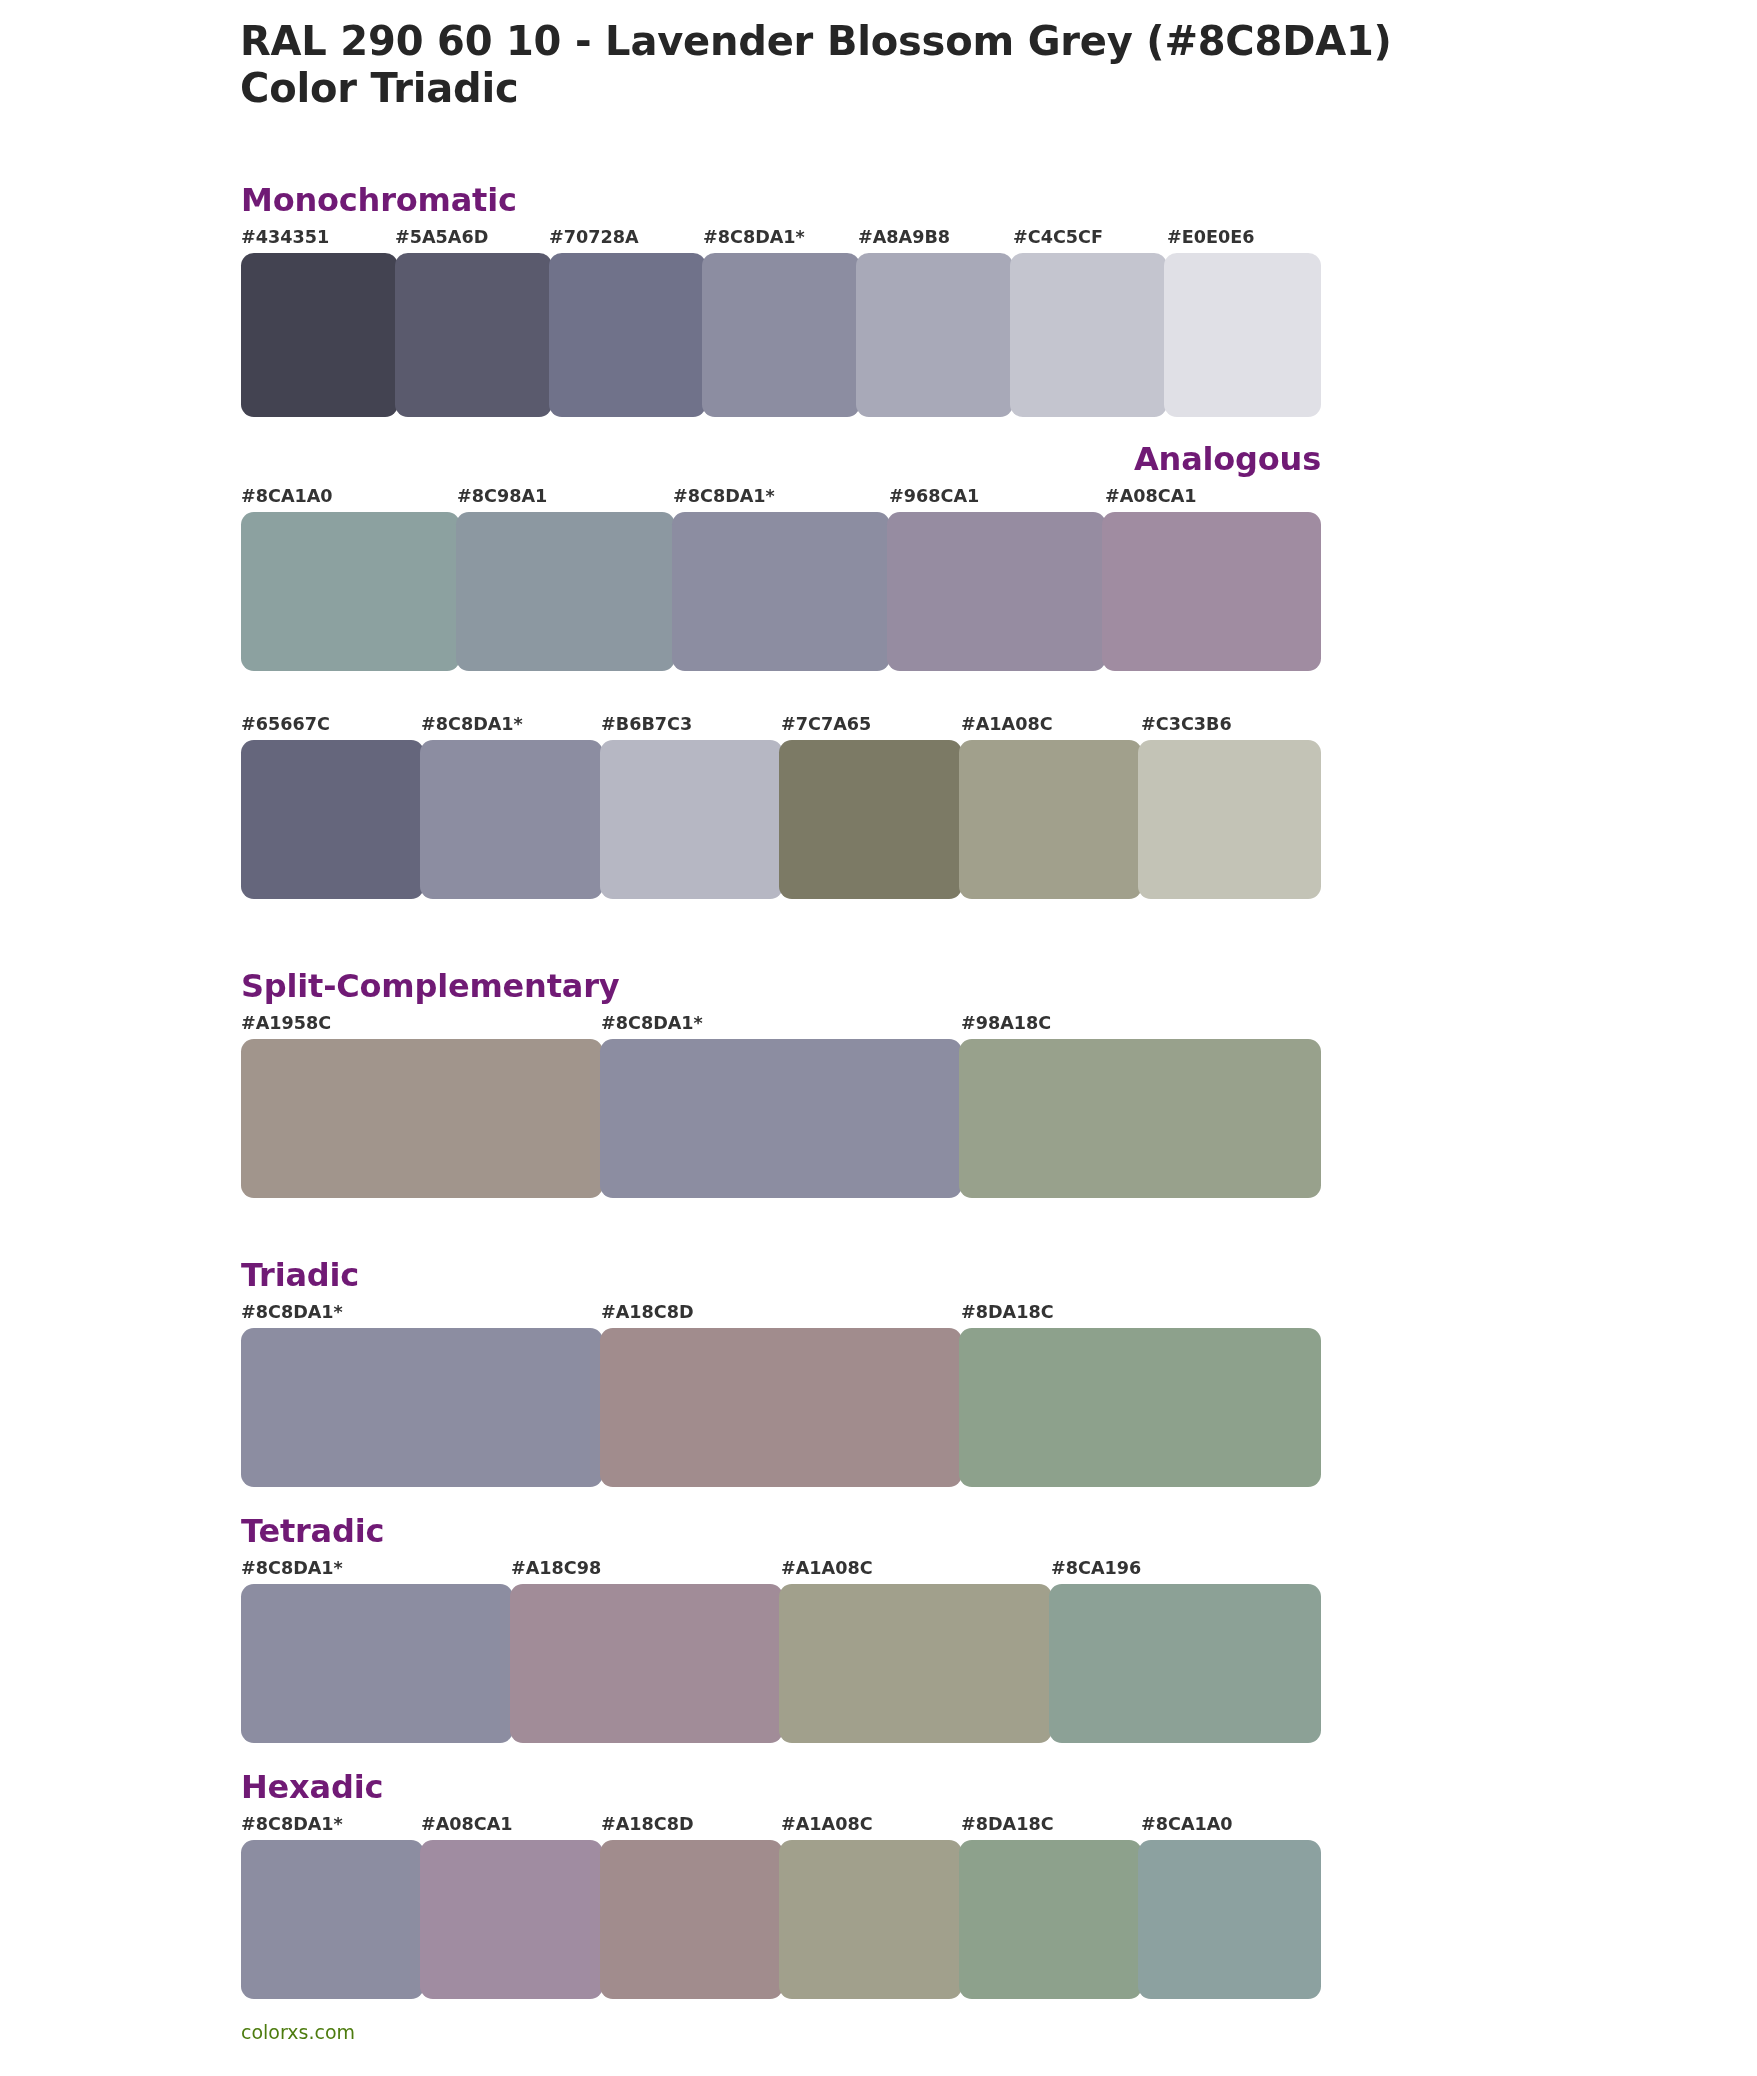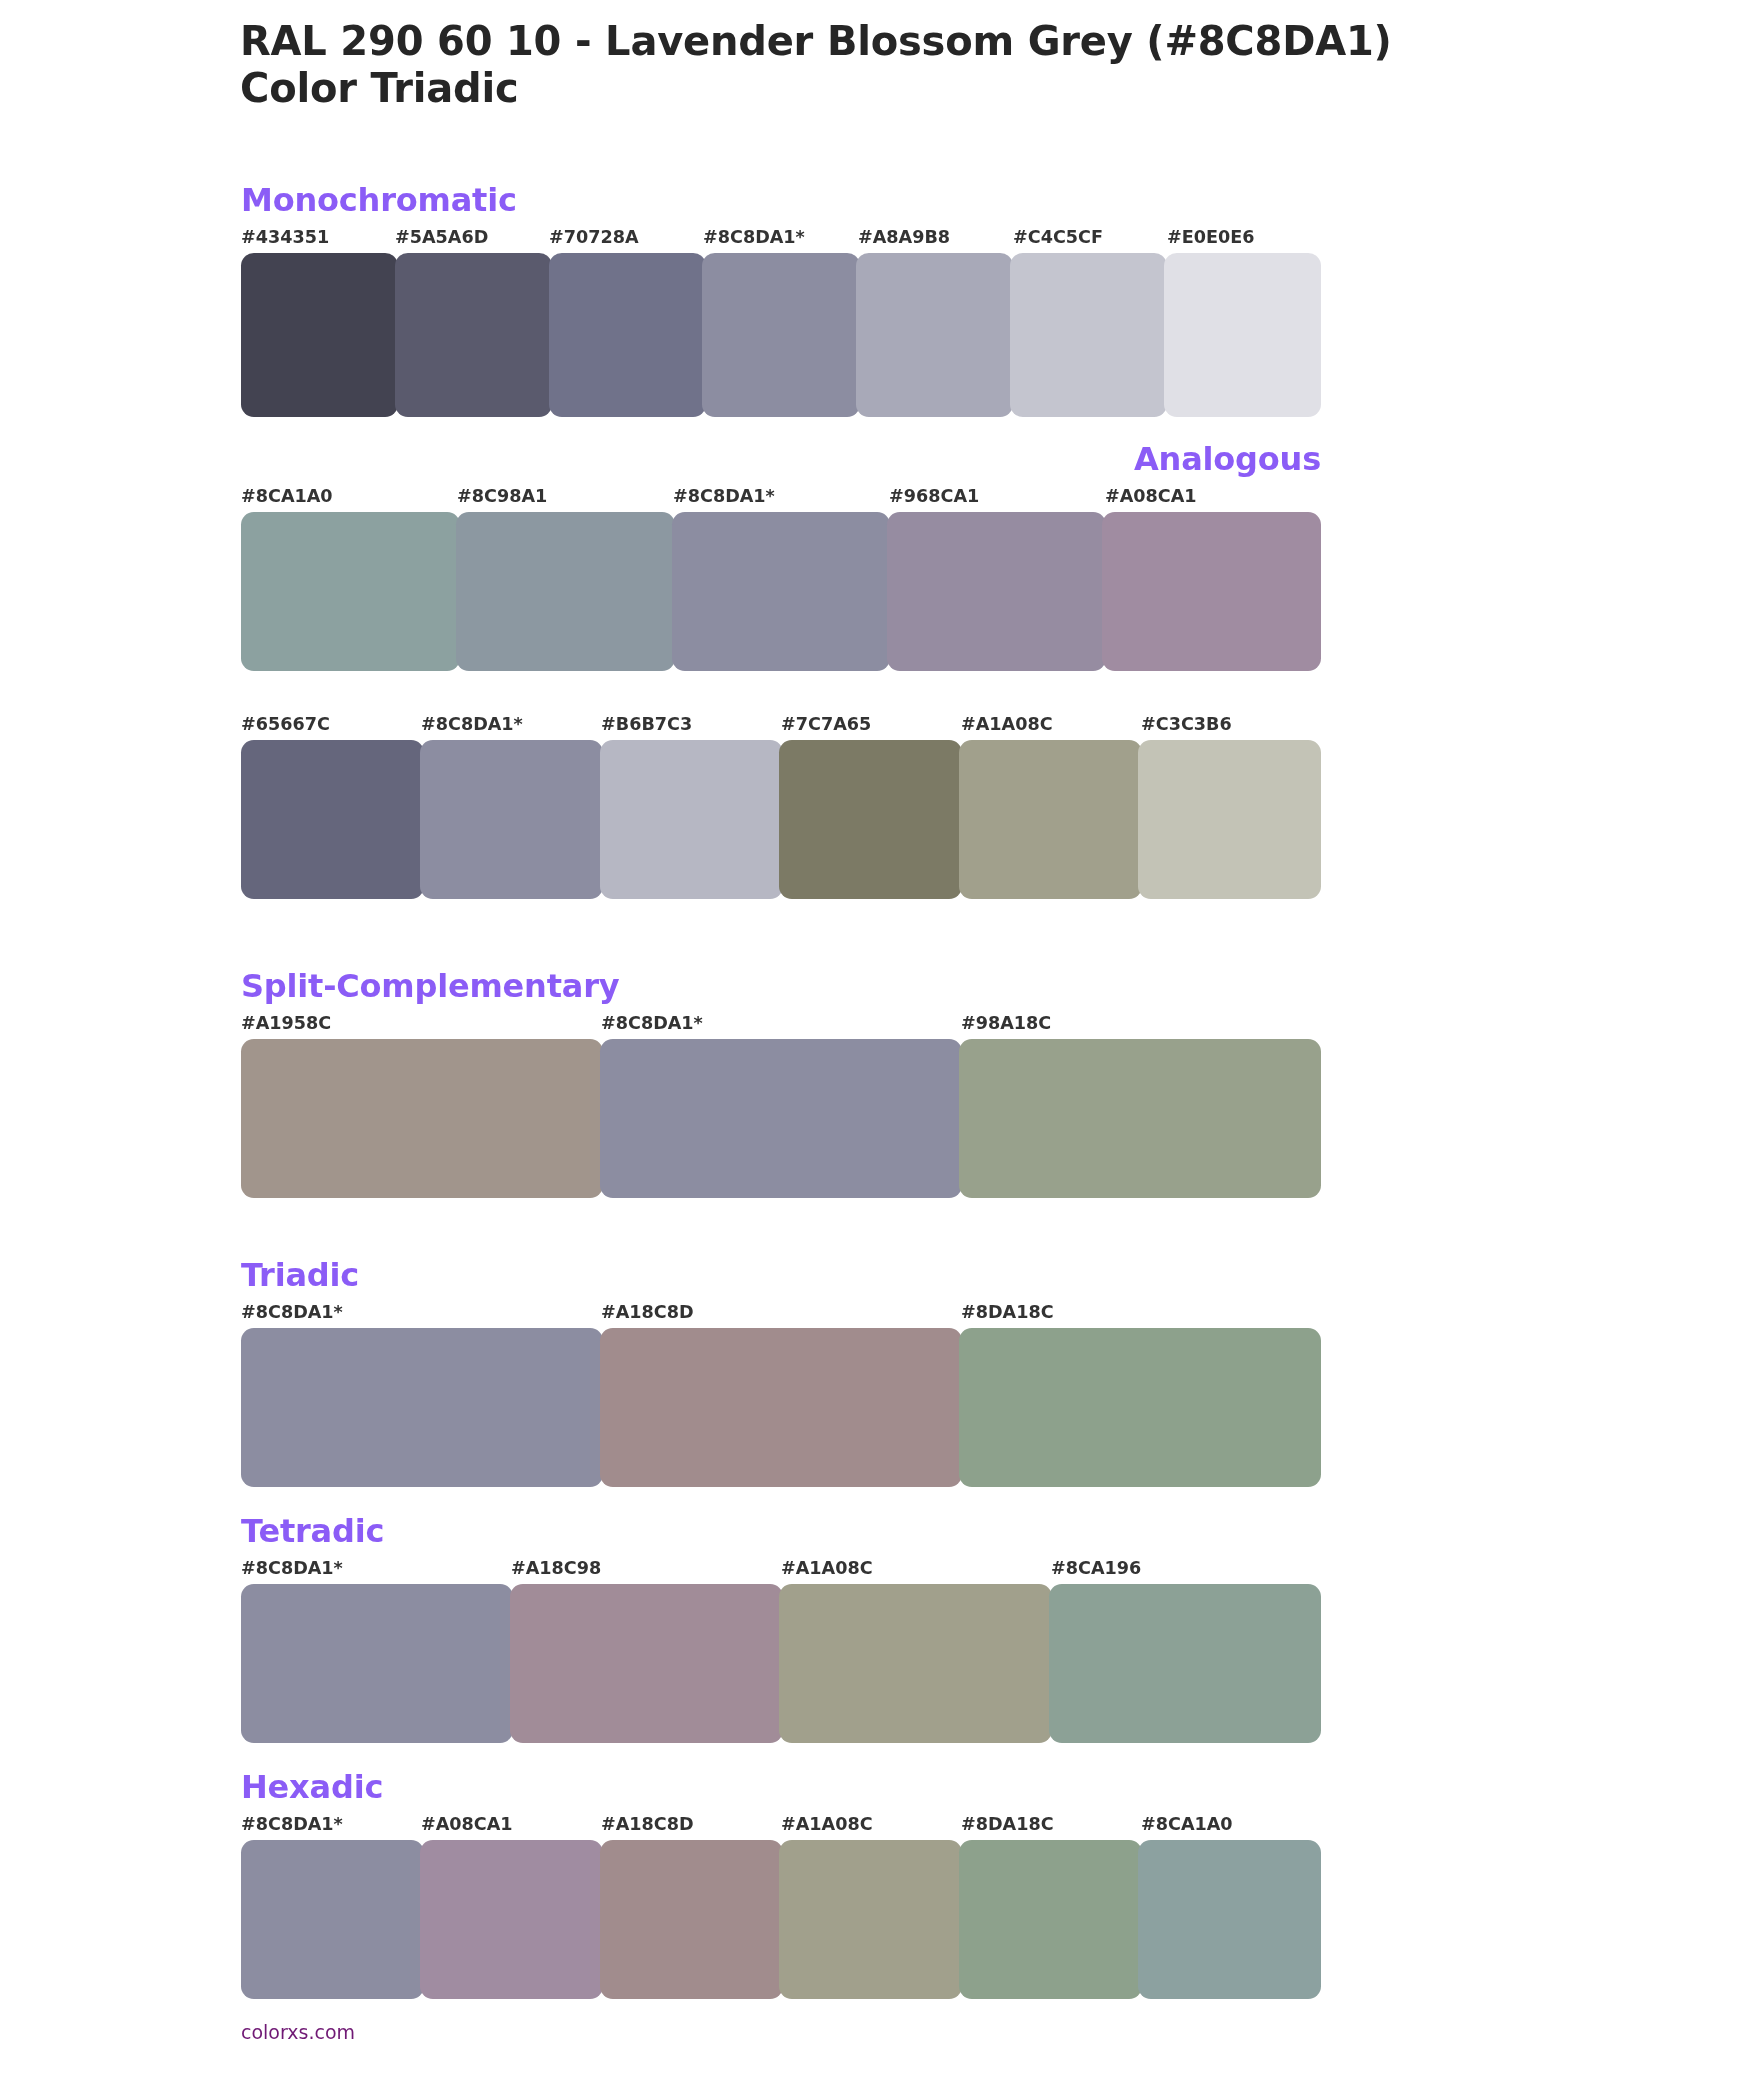--- a/index.html
+++ b/index.html
@@ -40,21 +40,21 @@
 
   
   .section {
     position: absolute;
     left: 241px;
     width: 1080px;
   }
   .section-heading {
     font-size: 32px;
     font-weight: bold;
-    color: #8b5cf6;
+    color: #701a75;
     line-height: 1;
     margin: 0 0 12.8px 0;
     letter-spacing: -0.2px;
     white-space: nowrap;
   }
   .labels {
     position: relative;
     height: 24px;
   }
   .swatch-label {
@@ -80,21 +80,21 @@
   .swatch + .swatch {
     margin-left: -3.2px;
   }
 
   
   .footer {
     position: absolute;
     left: 241px;
     top: 2023px;
     font-size: 19px;
-    color: #701a75;
+    color: #4d7c0f;
     line-height: 1;
   }
 </style>
 </head>
 <body>
 
 <div class="page">
 
   <div class="header">
     <div class="title-line">RAL 290 60 10 - Lavender Blossom Grey (#8C8DA1)</div>

